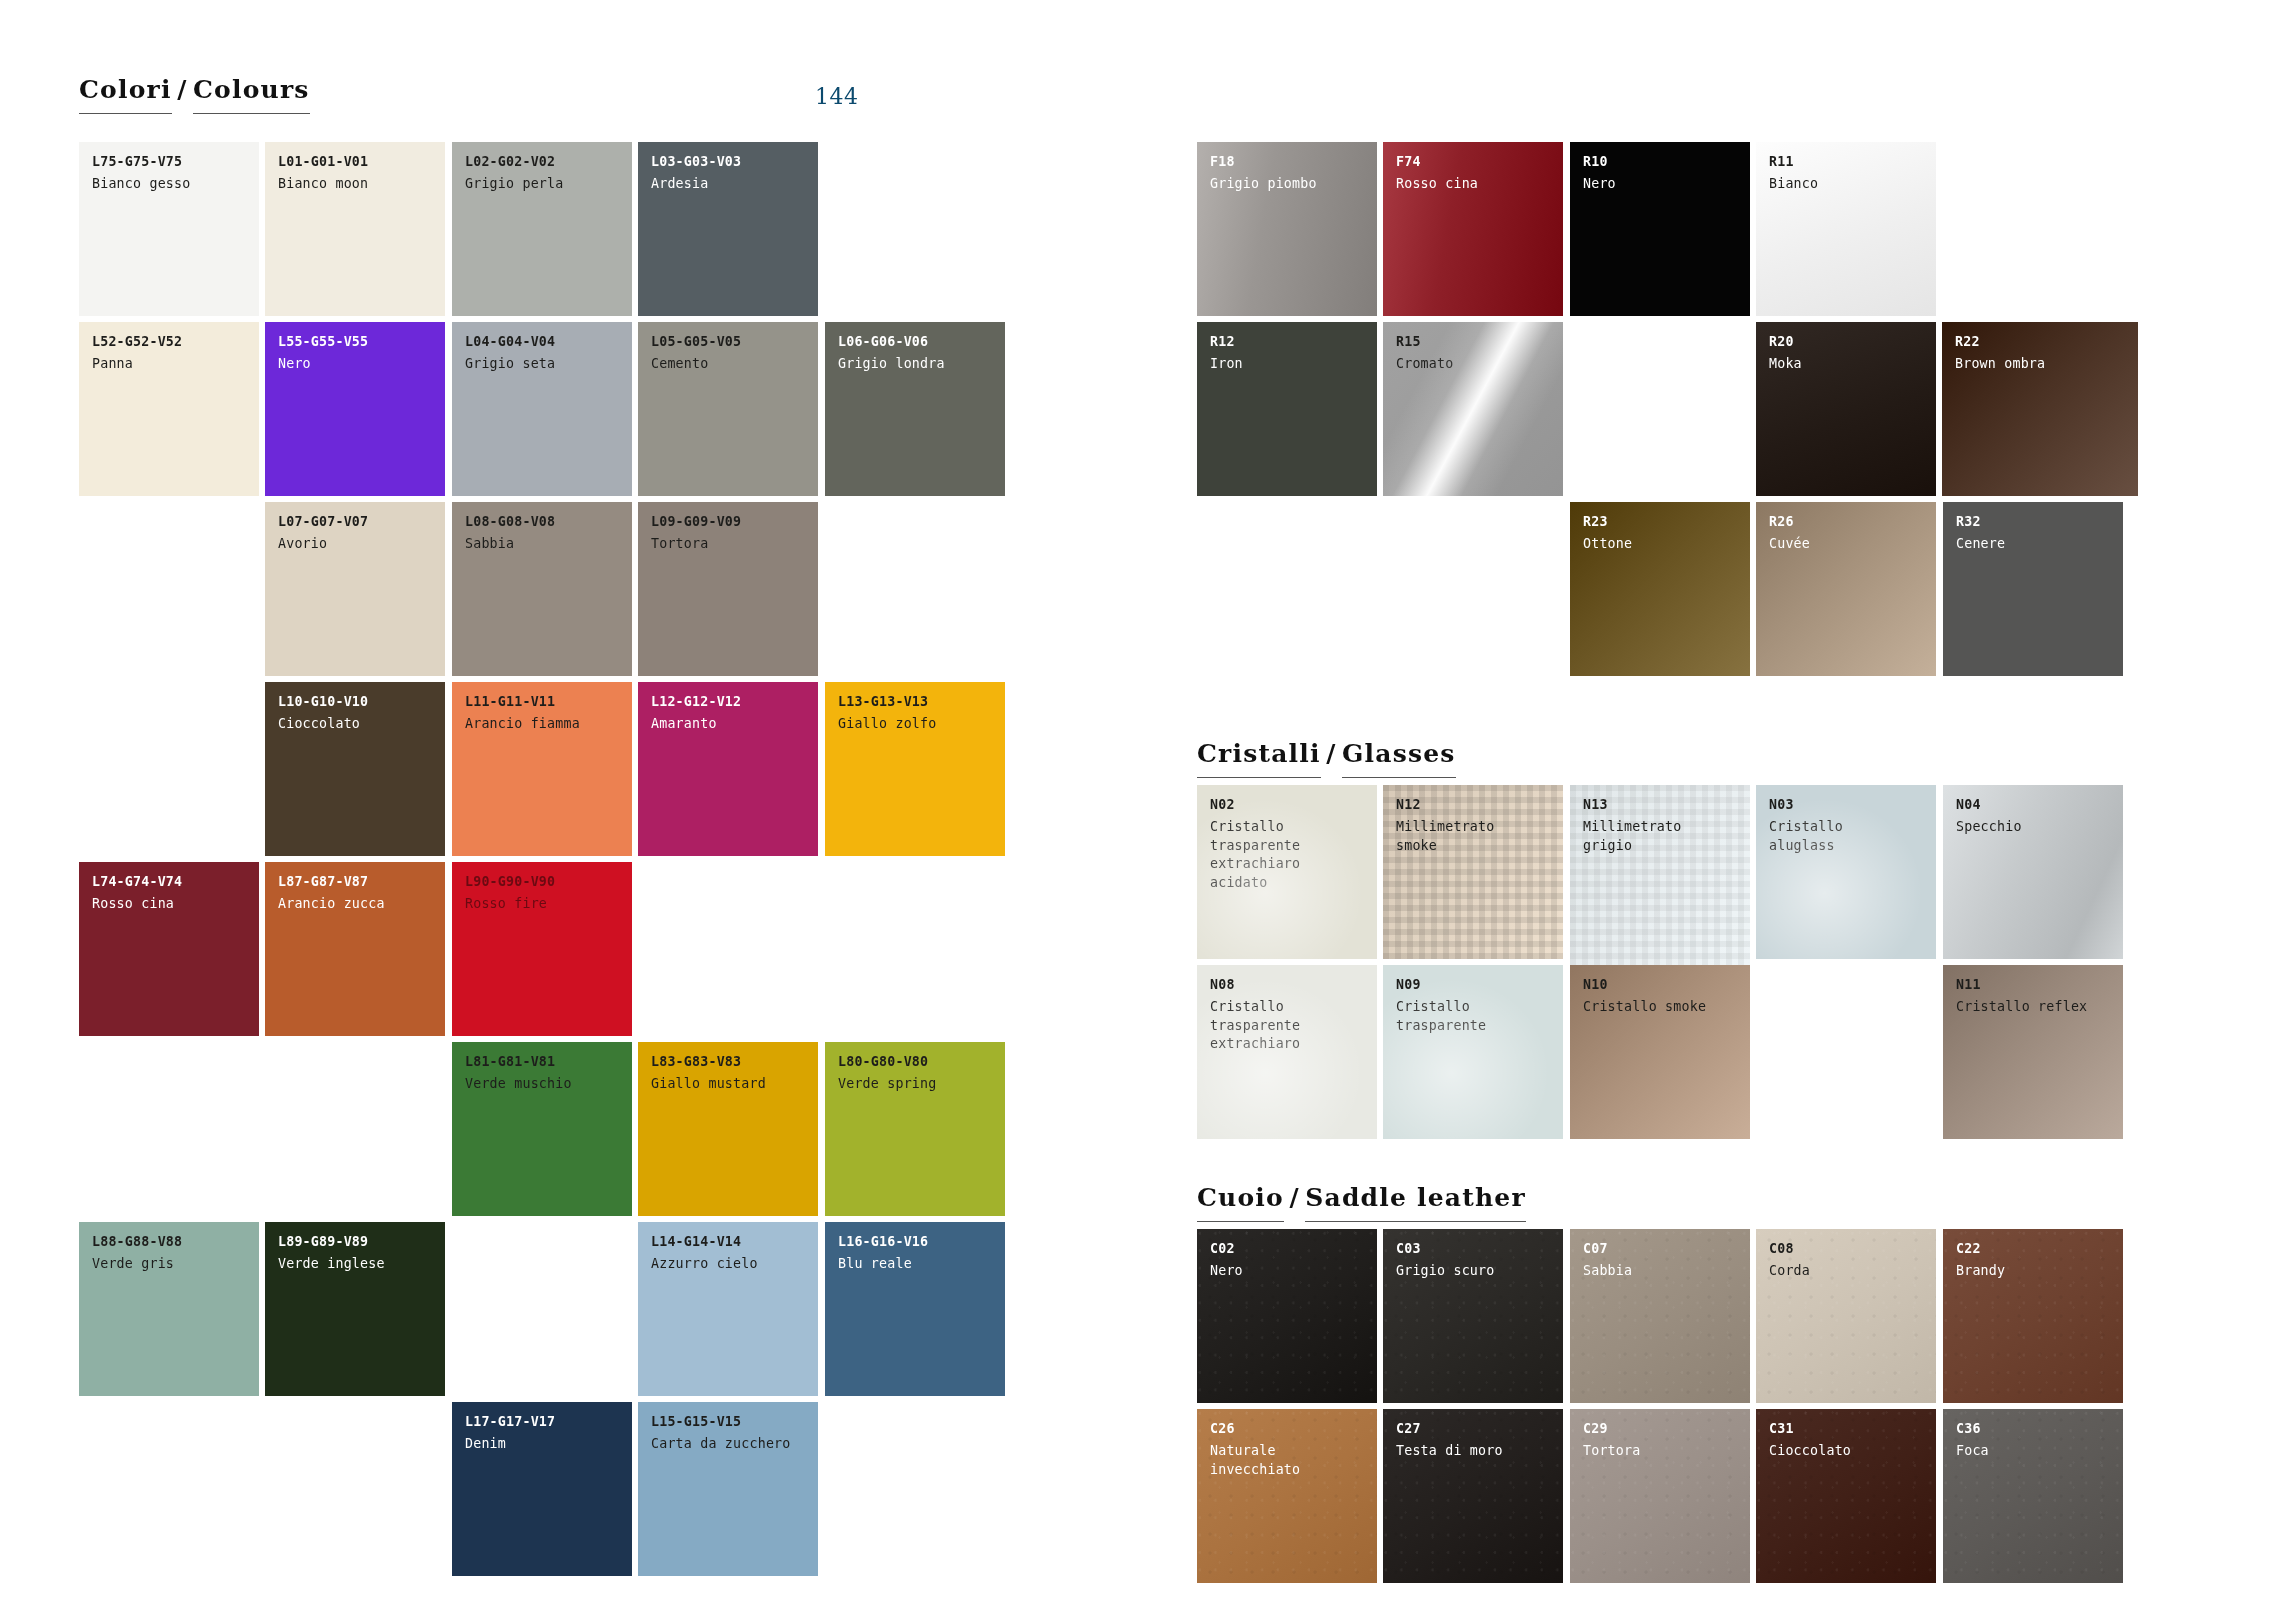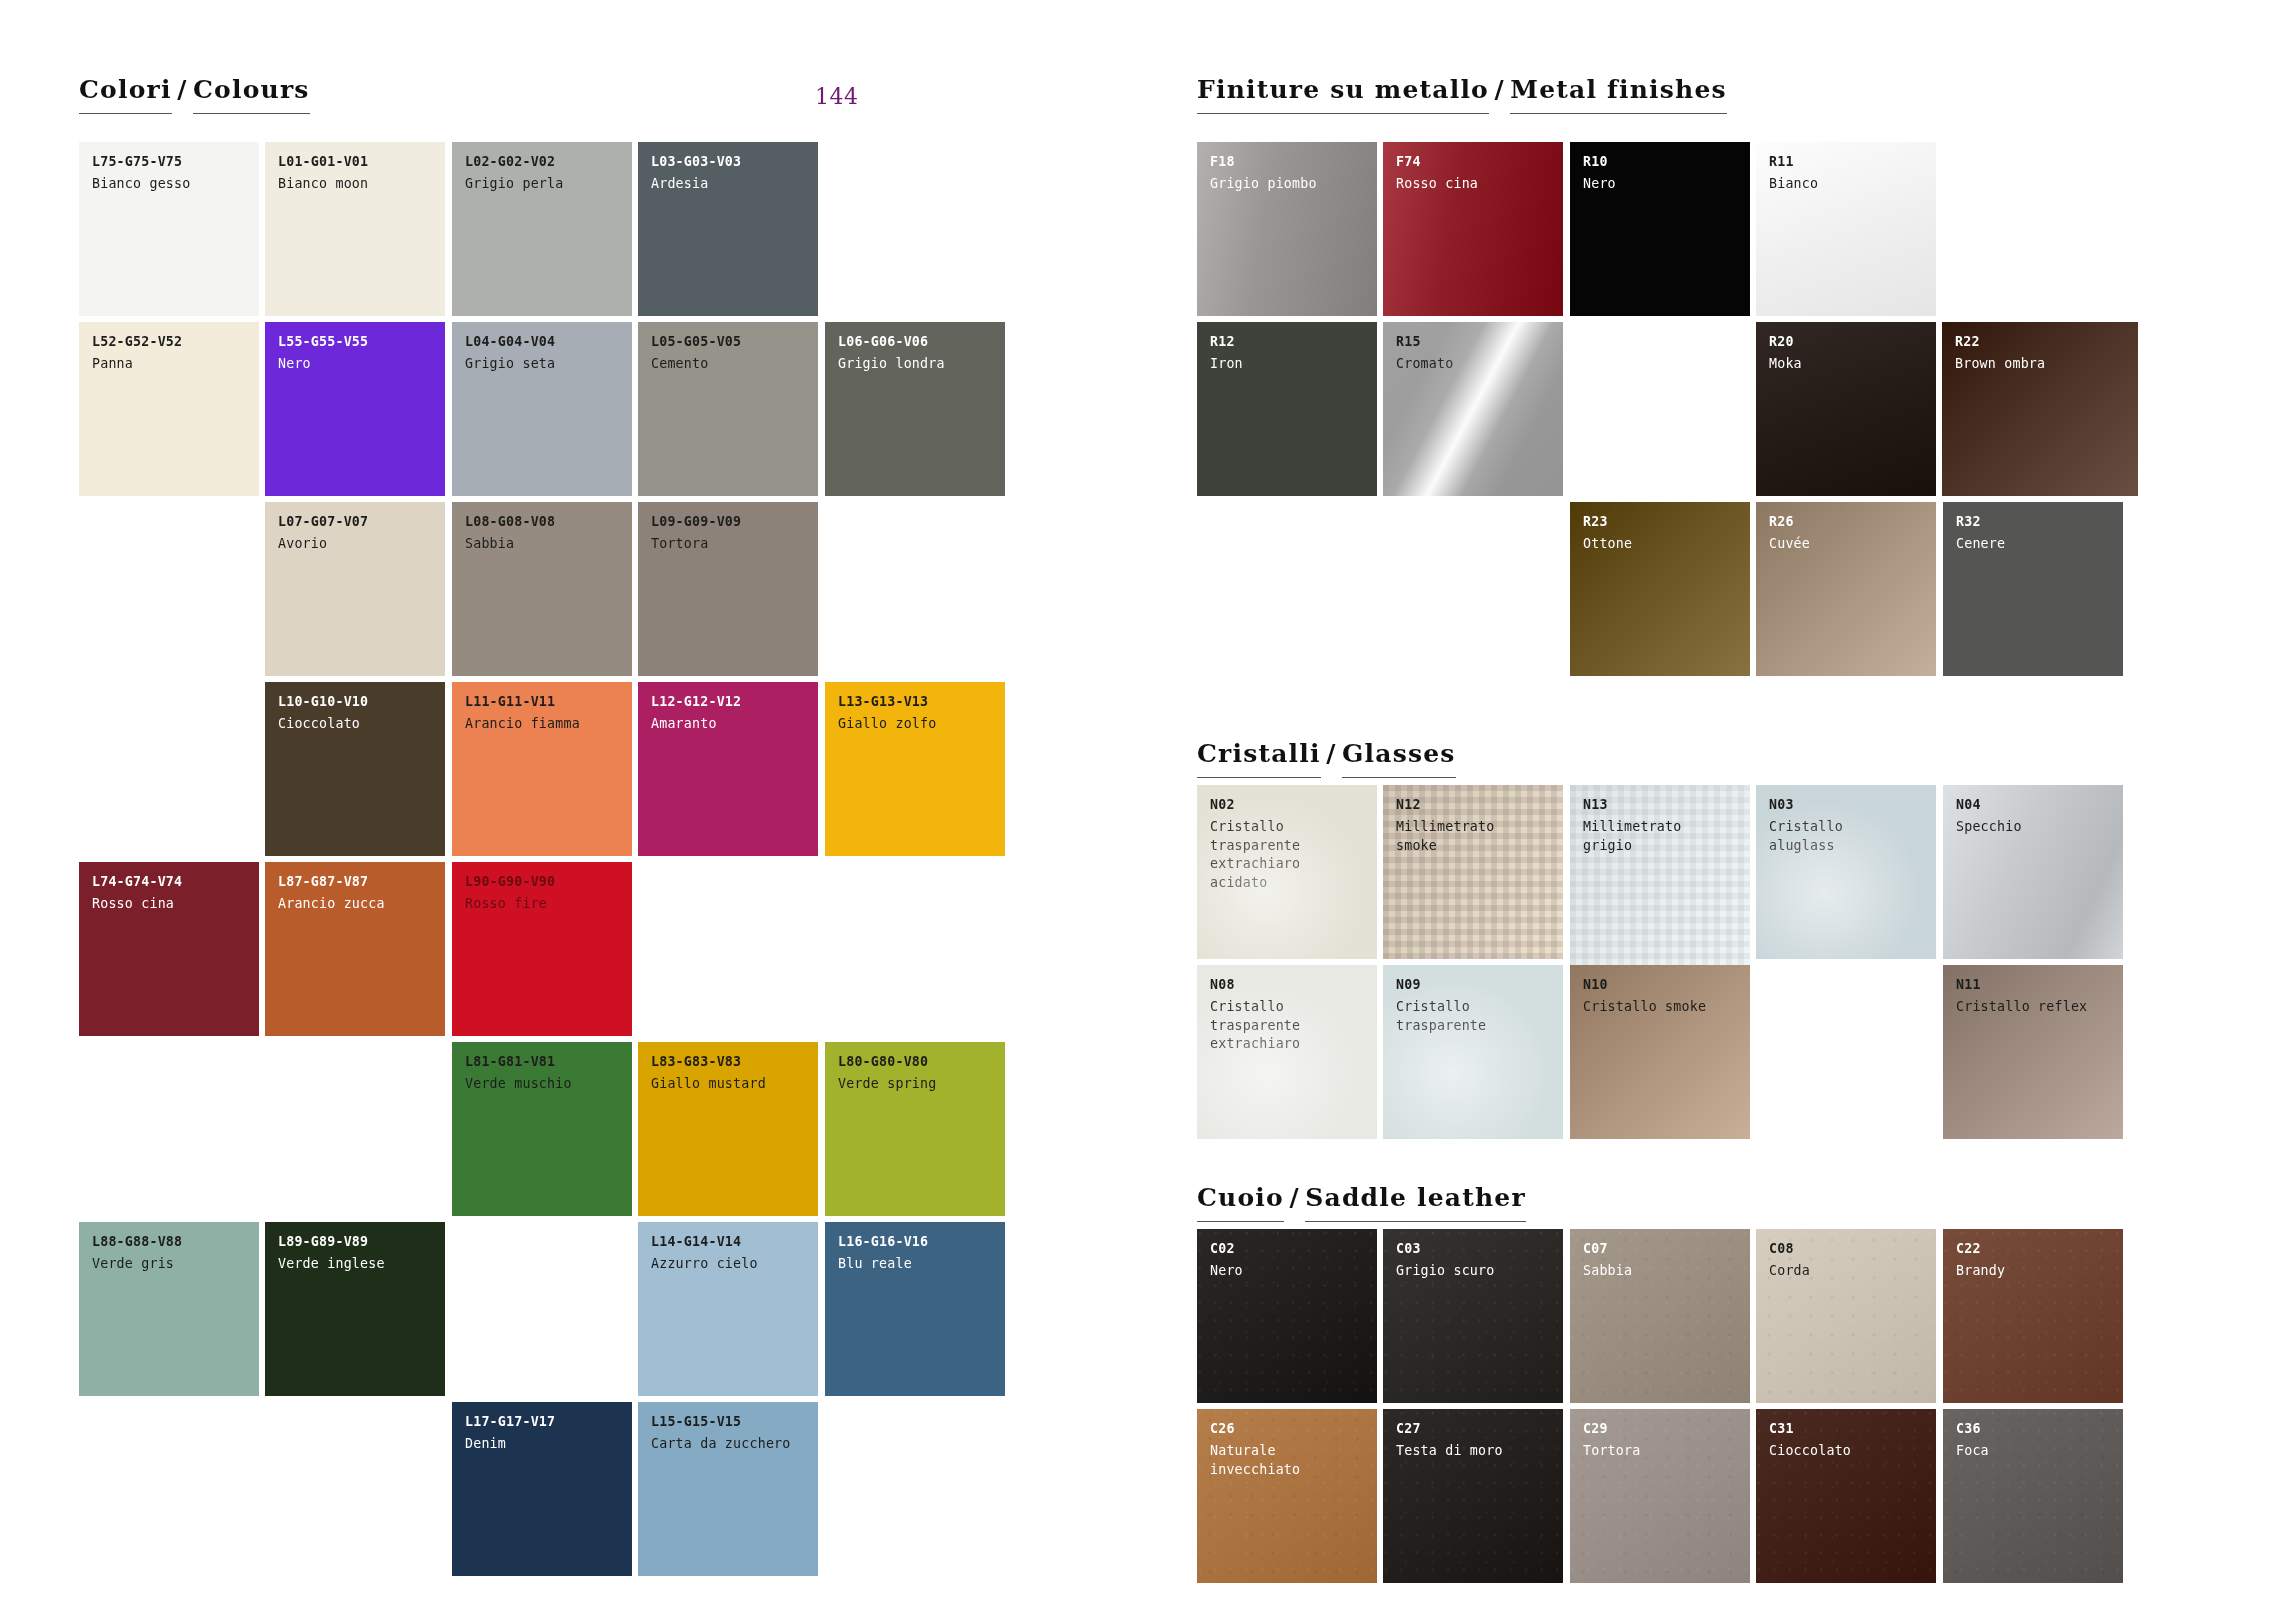--- a/index.html
+++ b/index.html
@@ -39,21 +39,21 @@
   }
   .section-head .sep {
     display: inline-block;
     padding: 0 5.5px;
   }
 
   .page-number {
     position: absolute;
     font-family: "DejaVu Serif", serif;
     font-size: 22px;
-    color: #701a75;
+    color: #0c4a6e;
     letter-spacing: 0.5px;
   }
 
   
   .grid { position: absolute; }
   .swatch {
     position: absolute;
     overflow: hidden;
   }
   .swatch .lbl {
@@ -219,23 +219,20 @@
         <div class="lbl" style="color: rgb(255, 255, 255);"><span class="code">L16-G16-V16</span><span class="nm">Blu reale</span></div>
       </div>
       <div class="swatch" style="left: 373px; top: 1260px; width: 180px; height: 174px; background: rgb(29, 52, 80);">
         <div class="lbl" style="color: rgb(255, 255, 255);"><span class="code">L17-G17-V17</span><span class="nm">Denim</span></div>
       </div>
       <div class="swatch" style="left: 559px; top: 1260px; width: 180px; height: 174px; background: rgb(133, 170, 196);">
         <div class="lbl" style="color: rgb(29, 29, 27);"><span class="code">L15-G15-V15</span><span class="nm">Carta da zucchero</span></div>
       </div>
     </div>
 
-  <div class="section-head" style="left:1197px; top:75px;">
-    <span class="w">Finiture su metallo</span><span class="sep">/</span><span class="w">Metal finishes</span>
-  </div>
 
   <div class="grid" id="grid-metal" style="left:1197px; top:142px;">
       <div class="swatch" style="left: 0px; top: 0px; width: 180px; height: 174px; background: linear-gradient(100deg, rgb(180, 176, 173) 0%, rgb(154, 150, 147) 38%, rgb(130, 126, 123) 100%);">
         <div class="lbl" style="color: rgb(255, 255, 255);"><span class="code">F18</span><span class="nm">Grigio piombo</span></div>
       </div>
       <div class="swatch" style="left: 186px; top: 0px; width: 180px; height: 174px; background: linear-gradient(100deg, rgb(168, 57, 66) 0%, rgb(142, 31, 40) 38%, rgb(118, 7, 16) 100%);">
         <div class="lbl" style="color: rgb(255, 255, 255);"><span class="code">F74</span><span class="nm">Rosso cina</span></div>
       </div>
       <div class="swatch" style="left: 373px; top: 0px; width: 180px; height: 174px; background: rgb(5, 5, 5);">
         <div class="lbl" style="color: rgb(255, 255, 255);"><span class="code">R10</span><span class="nm">Nero</span></div>

